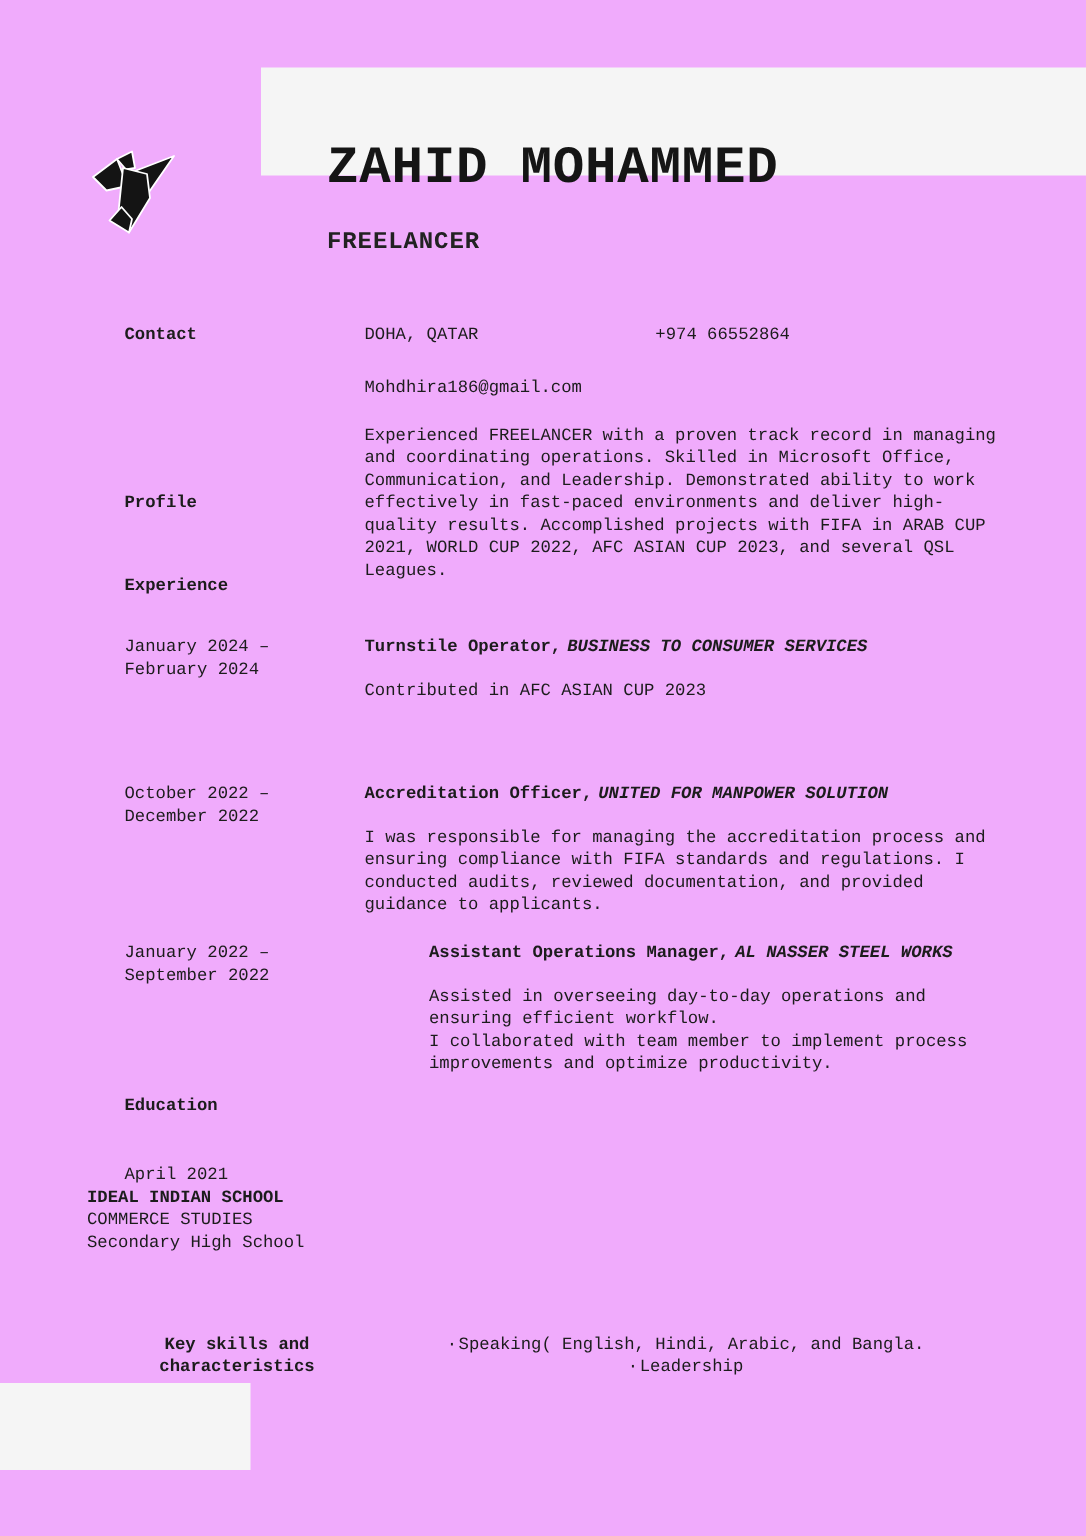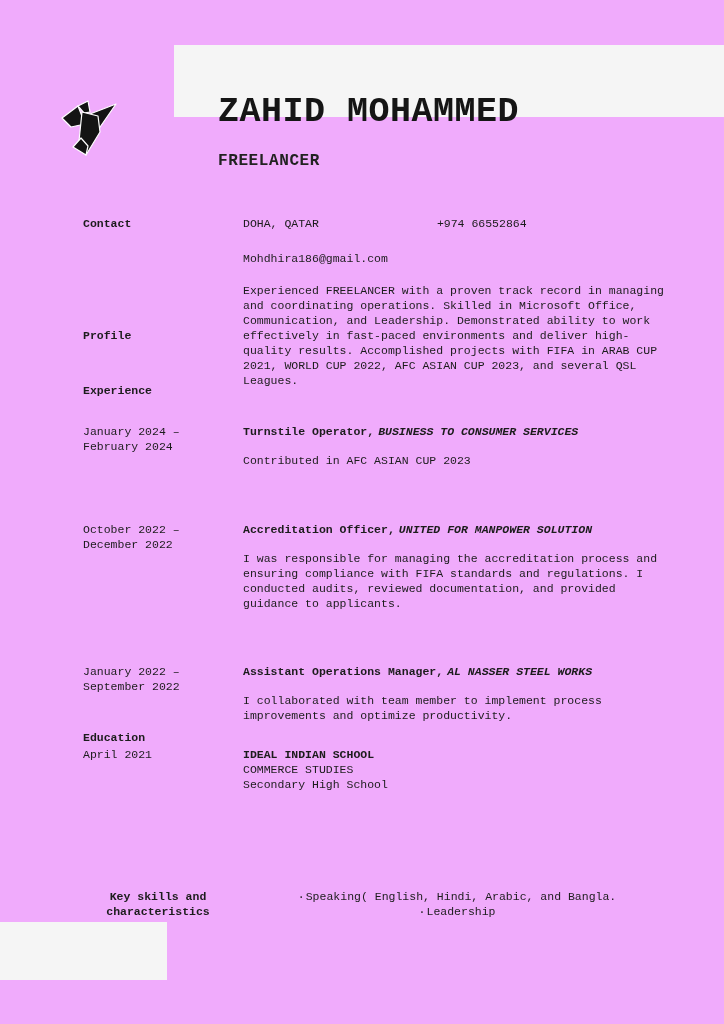--- a/index.html
+++ b/index.html
@@ -58,23 +58,23 @@
     font-size: 11.5px;
     line-height: 15px;
   }
   .label-col { width: 160px; flex: none; font-weight: bold; padding-right: 10px; box-sizing: border-box; margin-left: 25px; }
   .content-col { flex: 1; min-width: 0; max-width: 452px; }
   .row-contact   { top: 216px; }
   .row-profile   { top: 283px; align-items: center; }
   .row-exphead   { top: 383px; }
   .row-exp1      { top: 424px; }
   .row-exp2      { top: 522px; }
-  .row-exp3      { top: 664px; }
+  .row-exp3      { top: 628px; gap: 43px; }
   .row-eduhead   { top: 730px; align-items: flex-end; }
-  .row-edu1      { top: 747px; }
+  .row-edu1      { top: 776px; flex-direction: column; }
   .row-skills    { top: 889px; text-align: center; }
   .contact-location { display: inline-block; width: 187px; }
   .contact-email { margin-top: 20px; }
   .date-col { font-weight: normal; }
   .job-title-line { font-weight: bold; }
   .job-company { font-style: italic; }
   .job-role { margin-right: 4px; }
   .job-body { margin-top: 14px; }
   .school-name { font-weight: bold; }
   .skill-item .bullet { display: inline-block; width: 9px; }
@@ -156,20 +156,21 @@
   <section class="row row-exp3">
     <div class="label-col date-col">
       <div>January 2022 –</div>
       <div>September 2022</div>
     </div>
     <div class="content-col">
       <div class="job-title-line">
         <span class="job-role">Assistant Operations Manager,</span><span class="job-company">AL NASSER STEEL WORKS</span>
       </div>
       <div class="job-body">
+        <div>Assisted in overseeing day-to-day operations and ensuring efficient workflow.</div>
         <div>I collaborated with team member to implement process improvements and optimize productivity.</div>
       </div>
     </div>
   </section>
 
   <section class="row row-eduhead">
     <div class="label-col">Education</div>
     <div class="content-col"></div>
   </section>
 

